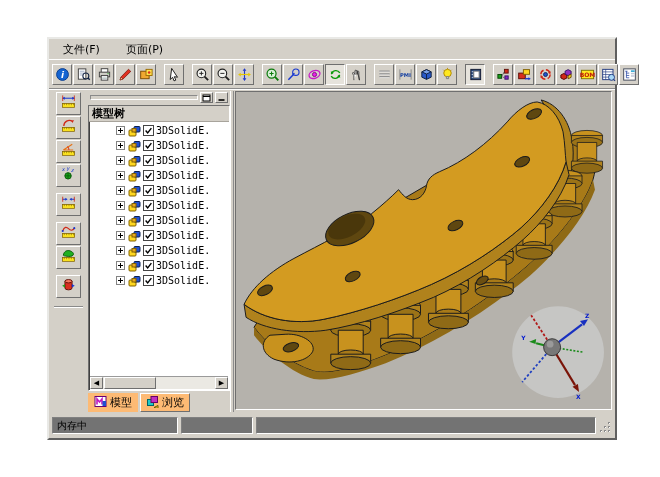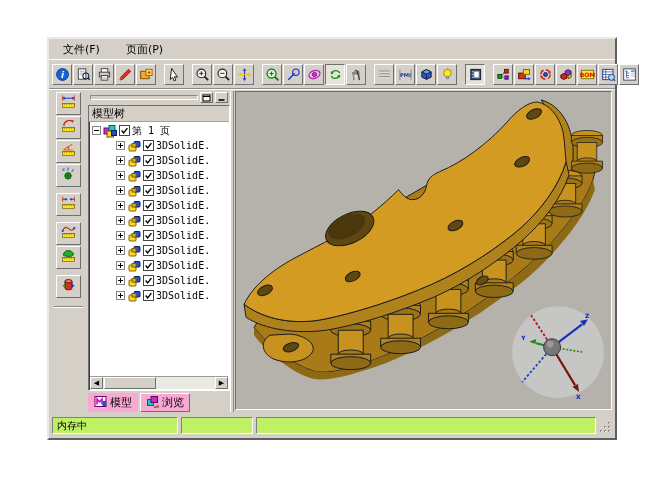--- a/index.html
+++ b/index.html
@@ -28,53 +28,53 @@
   
   .treepanel { position:absolute; left:39px; top:52px; width:142px; height:321px; }
   .ptitle { height:13px; display:flex; align-items:center; gap:2px; padding:0 2px; }
   .groove { flex:1; height:5px; border-top:1px solid #8a8a8a; border-bottom:1px solid #ffffff;
     border-left:1px solid #8a8a8a; border-right:1px solid #fff; }
   .pbtn { width:13px; height:11px; flex:0 0 auto; background:#d4d0c8; display:flex; align-items:center; justify-content:center;
     border:1px solid; border-color:#ffffff #6f6f6f #6f6f6f #ffffff; }
   .pbody { position:absolute; top:14px; left:0; right:0; bottom:21px; background:#ffffff;
     border:1px solid; border-color:#6f6f6f #ffffff #ffffff #6f6f6f; box-shadow:inset 1px 1px 0 #404040; }
   .pcaption { height:16px; background:#d4d0c8; font-size:11px; line-height:15px; padding-left:3px;
-    border-bottom:1px solid #a8a49c; }
+    border-bottom:1px solid #a8a49c;font-weight:bold; }
   .tree { position:absolute; top:17px; left:1px; right:1px; bottom:14px; overflow:hidden;
     font-size:10px; font-family:"DejaVu Sans Mono", monospace; }
   .trow { height:15px; display:flex; align-items:center; gap:2px; white-space:nowrap; }
   .exp { width:9px; height:9px; flex:0 0 auto; background:#fff; border:1px solid #848484;
     position:relative; }
   .exp::before { content:""; position:absolute; left:1px; right:1px; top:3px; border-top:1px solid #000; }
   .exp.plus::after { content:""; position:absolute; top:1px; bottom:1px; left:3px; border-left:1px solid #000; }
   .ticon { width:14px; height:14px; flex:0 0 auto; }
   .cbox { width:11px; height:11px; flex:0 0 auto; background:#fff; border:1px solid #444; }
   .tlabel { font-size:10px; }
   .hscroll { position:absolute; left:1px; right:1px; bottom:1px; height:13px; background:#ebe9e3;
     border-top:1px solid #9a9a9a; display:flex; }
   .sarrow { width:13px; height:100%; background:#d4d0c8; border:1px solid; flex:0 0 auto;
     border-color:#ffffff #6f6f6f #6f6f6f #ffffff; font-size:7px; display:flex; align-items:center; justify-content:center; }
   .sthumb { width:52px; height:100%; background:#d4d0c8; border:1px solid;
     border-color:#ffffff #6f6f6f #6f6f6f #ffffff; margin-left:1px; }
   .ptabs { position:absolute; left:0; bottom:0; height:20px; display:flex; gap:2px; align-items:flex-end; }
   .ptab { height:19px; display:flex; align-items:center; gap:3px; padding:0 5px; font-size:11px;
-    background:#f9a8d4; border:1px solid; border-color:#ffffff #6f6f6f #6f6f6f #ffffff; }
+    background:#fdba74; border:1px solid; border-color:#ffffff #6f6f6f #6f6f6f #ffffff; }
   .ptab.active { border-color:transparent; }
   
   .splitter { position:absolute; left:181px; top:52px; width:4px; height:321px; background:#d4d0c8;
     border-left:1px solid #fff; border-right:1px solid #8a8a8a; }
   .viewport { position:absolute; left:186px; top:52px; width:377px; height:319px; background:#b5b2ac;
     border:1px solid; border-color:#6f6f6f #ffffff #ffffff #6f6f6f; }
   .viewport svg { display:block; width:100%; height:100%; }
   .axlbl { font-size:6px; font-weight:bold; fill:#0018d0; font-family:"DejaVu Sans", sans-serif; }
   
   .statusbar { position:absolute; left:0; right:0; bottom:2px; height:21px; display:flex; gap:3px;
     align-items:center; padding:0 3px; }
   .scell { height:17px; border:1px solid; border-color:#808080 #ffffff #ffffff #808080;
-    font-size:10px; line-height:15px; padding:0 4px; background:#bef264;
+    font-size:10px; line-height:15px; padding:0 4px; background:#737373;
     font-family:"DejaVu Sans Mono", monospace; overflow:hidden; }
   .scell.c0 { width:126px; } .scell.c1 { width:72px; } .scell.c2 { width:93px; } .scell.c3 { flex:1; }
   .grip { width:13px; height:13px; flex:0 0 auto; }
 </style>
 </head>
 <body>
 
 <div class="window">
 
   <div class="menubar">
@@ -413,33 +413,20 @@
       </div>
       <div class="pbtn">
         <svg width="9" height="8" viewBox="0 0 9 8">
             <path d="M1.5 6h6" stroke="#000" stroke-width="1.6"></path>
           </svg>
       </div>
     </div>
     <div class="pbody">
       <div class="pcaption">模型树</div>
       <div class="tree">
-          <div class="trow" style="padding-left: 2px;">
-            <span class="exp"></span>
-            <span class="ticon"><svg width="14" height="14" viewBox="0 0 14 14">
-                <rect x="1" y="4" width="6" height="6" fill="#e020e0" stroke="#600a60"></rect>
-                <rect x="6" y="1.5" width="6" height="6" fill="#20c8c8" stroke="#006666"></rect>
-                <rect x="4" y="7" width="6.5" height="6" fill="#ffd820" stroke="#665500"></rect>
-                <rect x="8.5" y="6.5" width="5" height="5" fill="#2050d0" stroke="#002255"></rect>
-              </svg></span>
-            <span class="cbox"><svg width="9" height="9" viewBox="0 0 11 11">
-                <path d="M2 5.5l2.5 3L9 2.5" stroke="#000" stroke-width="1.7" fill="none"></path>
-              </svg></span>
-            <span class="tlabel">第 1 页</span>
-          </div>
           <div class="trow" style="padding-left: 26px;">
             <span class="exp plus"></span>
             <span class="ticon"><svg width="14" height="14" viewBox="0 0 14 14">
                 <rect x="2" y="6" width="7" height="6" rx="1" fill="#ffd820" stroke="#806000"></rect>
                 <rect x="7" y="2.5" width="6" height="5.5" rx="1" fill="#2050d0" stroke="#0a2050"></rect>
                 <rect x="5" y="4.5" width="4" height="3.5" fill="#e8a820" stroke="#806000"></rect>
               </svg></span>
             <span class="cbox"><svg width="9" height="9" viewBox="0 0 11 11">
                 <path d="M2 5.5l2.5 3L9 2.5" stroke="#000" stroke-width="1.7" fill="none"></path>
               </svg></span>

